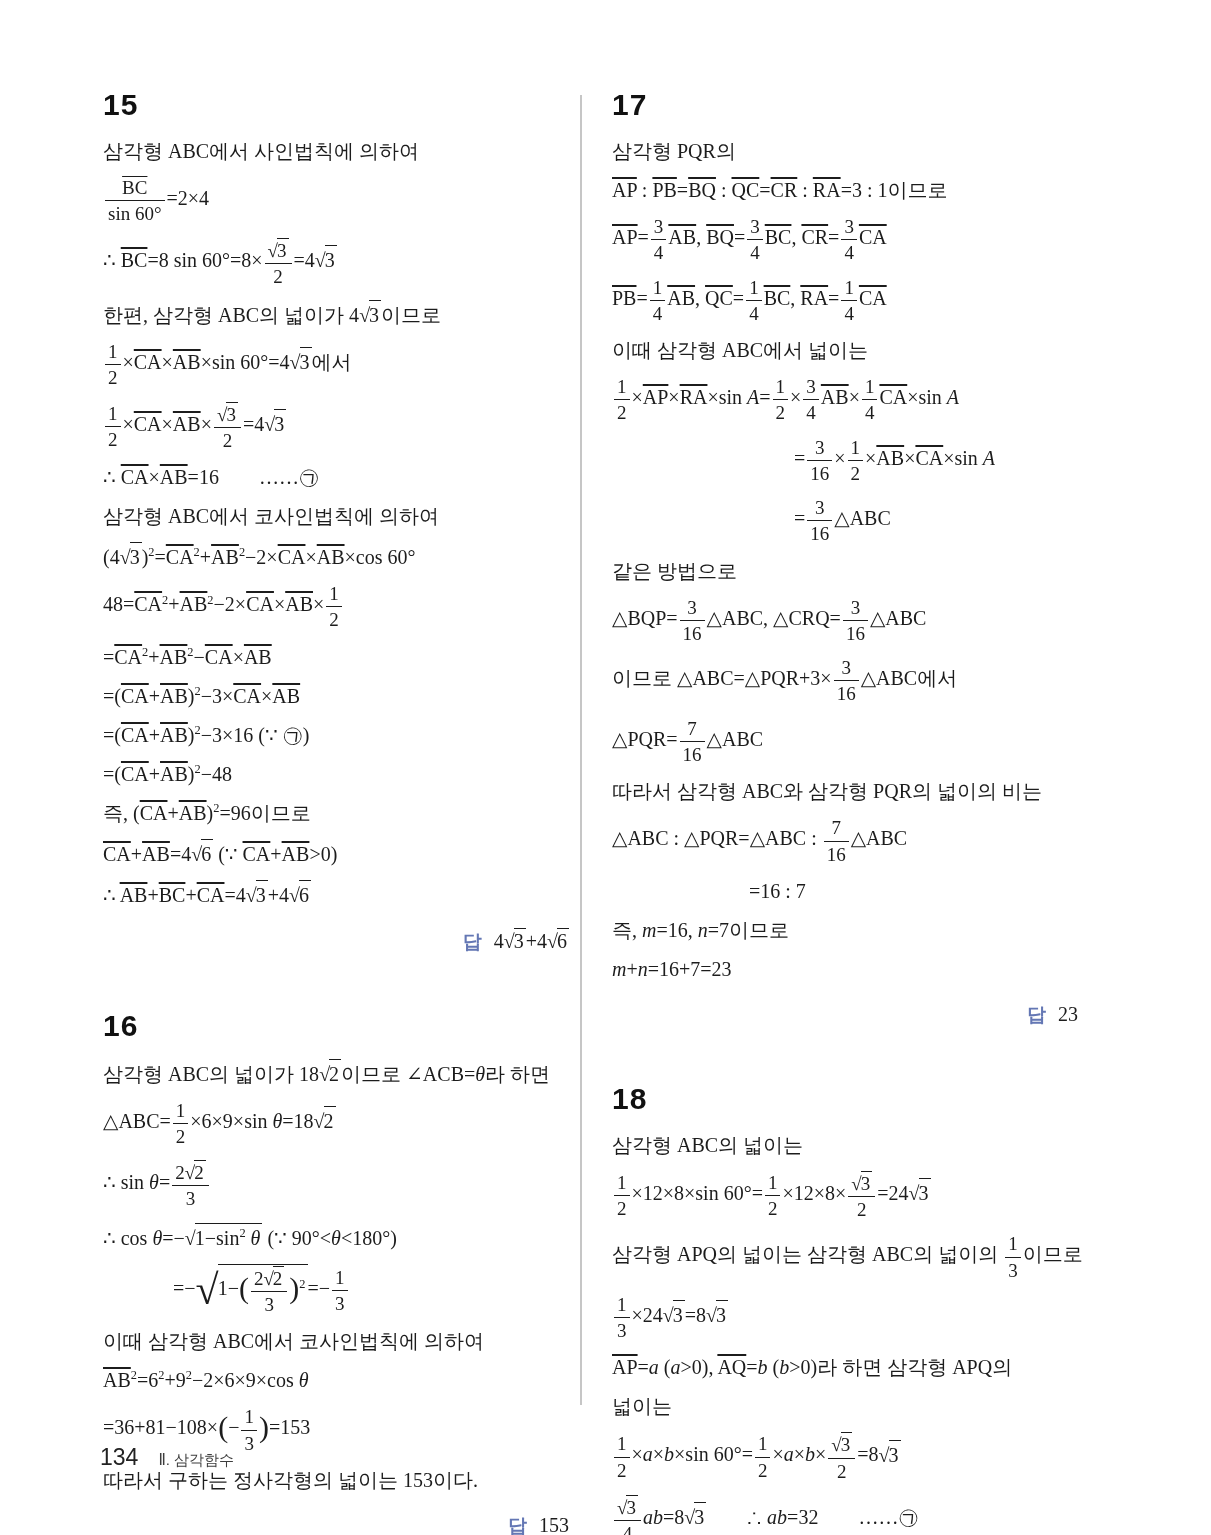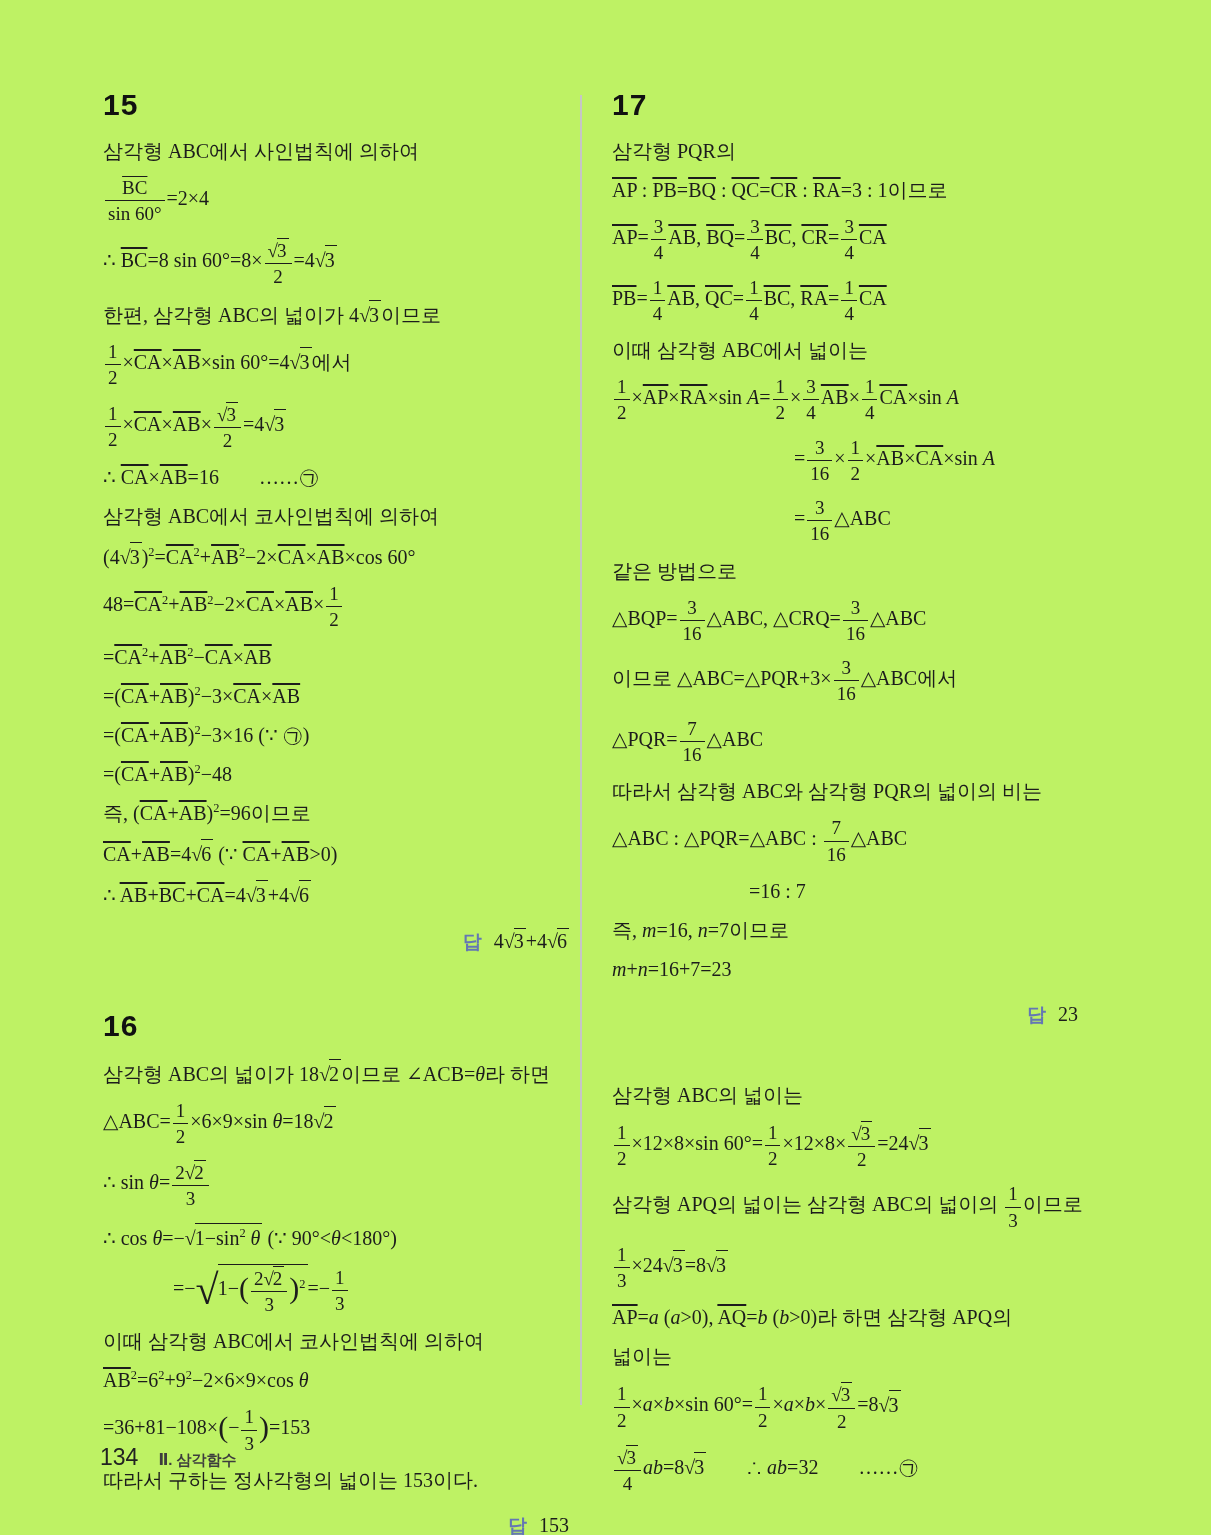--- a/index.html
+++ b/index.html
@@ -1,18 +1,18 @@
 <!DOCTYPE html>
 <html><head>
 <meta charset="utf-8">
 <style>
   html,body{margin:0;padding:0;background:#e8e8e8;}
   .page{
     position:relative; width:1211px; height:1535px; margin:0 auto;
-    background:#bef264; color:#1c1c1c; overflow:hidden;
+    background:#ffffff; color:#1c1c1c; overflow:hidden;
     font-family:"Liberation Serif","DejaVu Serif",serif;
     font-size:20px;
   }
   .col{position:absolute; top:88px; width:470px;}
   .col.left{left:103px;}
   .col.right{left:612px;}
   .divider{position:absolute; left:580px; top:95px; width:2px; height:1310px; background:#c6c6c6;}
 
   .pnum{
     font-family:"Liberation Sans","DejaVu Sans",sans-serif;
@@ -42,21 +42,21 @@
 
   .answer{text-align:right; margin-top:20px; padding-right:4px;}
   .answer .alabel{
     color:#6477b4; font-family:"Liberation Sans","DejaVu Sans",sans-serif;
     font-weight:700; font-size:19px; margin-right:12px;
   }
   .answer .aval{color:#1c1c1c;}
 
   .pfooter{position:absolute; left:100px; top:1444px; display:flex; align-items:baseline; gap:20px;}
   .pfooter .pageno{font-family:"Liberation Sans","DejaVu Sans",sans-serif; font-weight:400; font-size:23px; color:#222;}
-  .pfooter .chapter{font-family:"Liberation Sans","DejaVu Sans",sans-serif; font-size:15px; color:#3d3d3d;font-weight:bold;}
+  .pfooter .chapter{font-family:"Liberation Sans","DejaVu Sans",sans-serif; font-size:15px; color:#3d3d3d;}
 </style>
 </head>
 <body>
 
 <div class="page">
 
   <div class="col left">
     <section class="problem">
       <h2 class="pnum">15</h2>
       <div>
@@ -123,20 +123,21 @@
           <div class="mline">△ABC : △PQR=△ABC : <span class="frac"><span class="num">7</span><span class="den">16</span></span>△ABC</div>
           <div class="mline ind3">=16 : 7</div>
           <div class="mline">즉, <span class="it">m</span>=16, <span class="it">n</span>=7이므로</div>
           <div class="mline"><span class="it">m</span>+<span class="it">n</span>=16+7=23</div>
         </div>
       <div class="answer">
         <span class="alabel">답</span><span class="aval">23</span>
       </div>
     </section>
     <section class="problem">
+      <h2 class="pnum">18</h2>
       <div>
           <div class="mline">삼각형 ABC의 넓이는</div>
           <div class="mline"><span class="frac"><span class="num">1</span><span class="den">2</span></span>×12×8×sin 60°=<span class="frac"><span class="num">1</span><span class="den">2</span></span>×12×8×<span class="frac"><span class="num"><span class="sqrt"><span class="rdx">√</span><span class="cnt">3</span></span></span><span class="den">2</span></span>=24<span class="sqrt"><span class="rdx">√</span><span class="cnt">3</span></span></div>
           <div class="mline">삼각형 APQ의 넓이는 삼각형 ABC의 넓이의 <span class="frac"><span class="num">1</span><span class="den">3</span></span>이므로</div>
           <div class="mline"><span class="frac"><span class="num">1</span><span class="den">3</span></span>×24<span class="sqrt"><span class="rdx">√</span><span class="cnt">3</span></span>=8<span class="sqrt"><span class="rdx">√</span><span class="cnt">3</span></span></div>
           <div class="mline"><span class="ovl">AP</span>=<span class="it">a</span> (<span class="it">a</span>&gt;0),  <span class="ovl">AQ</span>=<span class="it">b</span> (<span class="it">b</span>&gt;0)라 하면 삼각형 APQ의</div>
           <div class="mline">넓이는</div>
           <div class="mline"><span class="frac"><span class="num">1</span><span class="den">2</span></span>×<span class="it">a</span>×<span class="it">b</span>×sin 60°=<span class="frac"><span class="num">1</span><span class="den">2</span></span>×<span class="it">a</span>×<span class="it">b</span>×<span class="frac"><span class="num"><span class="sqrt"><span class="rdx">√</span><span class="cnt">3</span></span></span><span class="den">2</span></span>=8<span class="sqrt"><span class="rdx">√</span><span class="cnt">3</span></span></div>
           <div class="mline"><span class="frac"><span class="num"><span class="sqrt"><span class="rdx">√</span><span class="cnt">3</span></span></span><span class="den">4</span></span><span class="it">ab</span>=8<span class="sqrt"><span class="rdx">√</span><span class="cnt">3</span></span>　　∴ <span class="it">ab</span>=32　　……㉠</div>
         </div>

